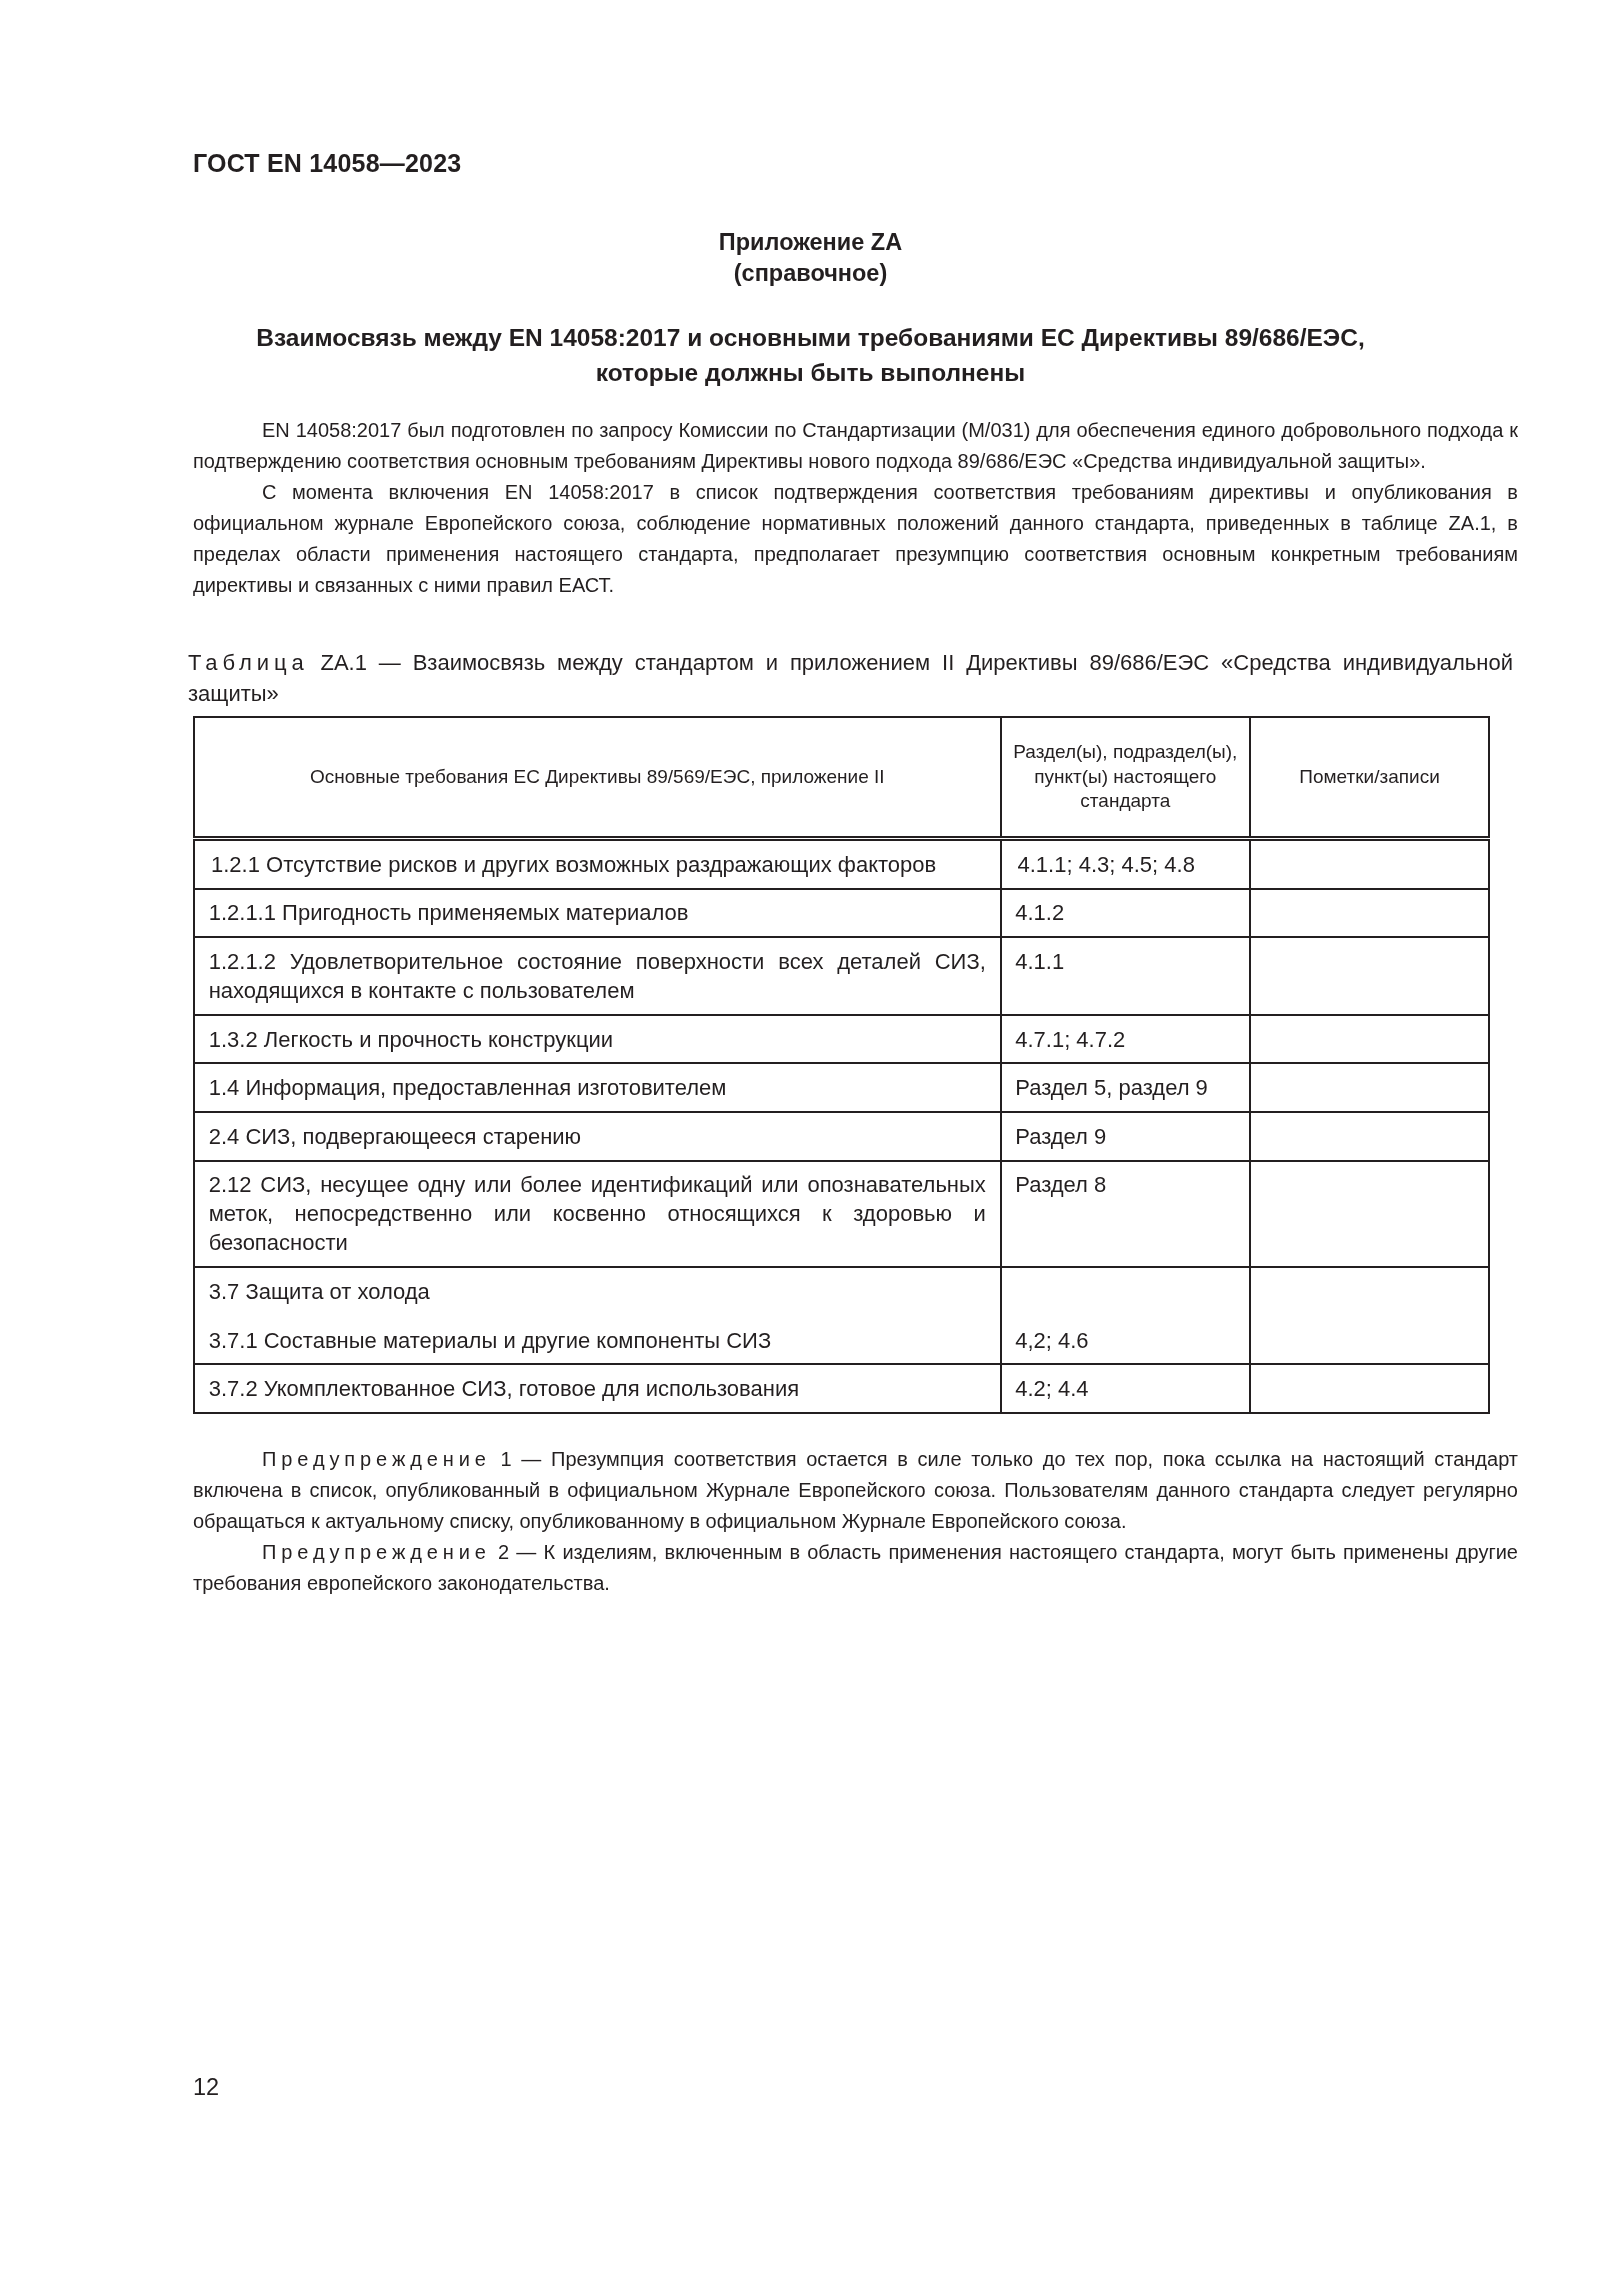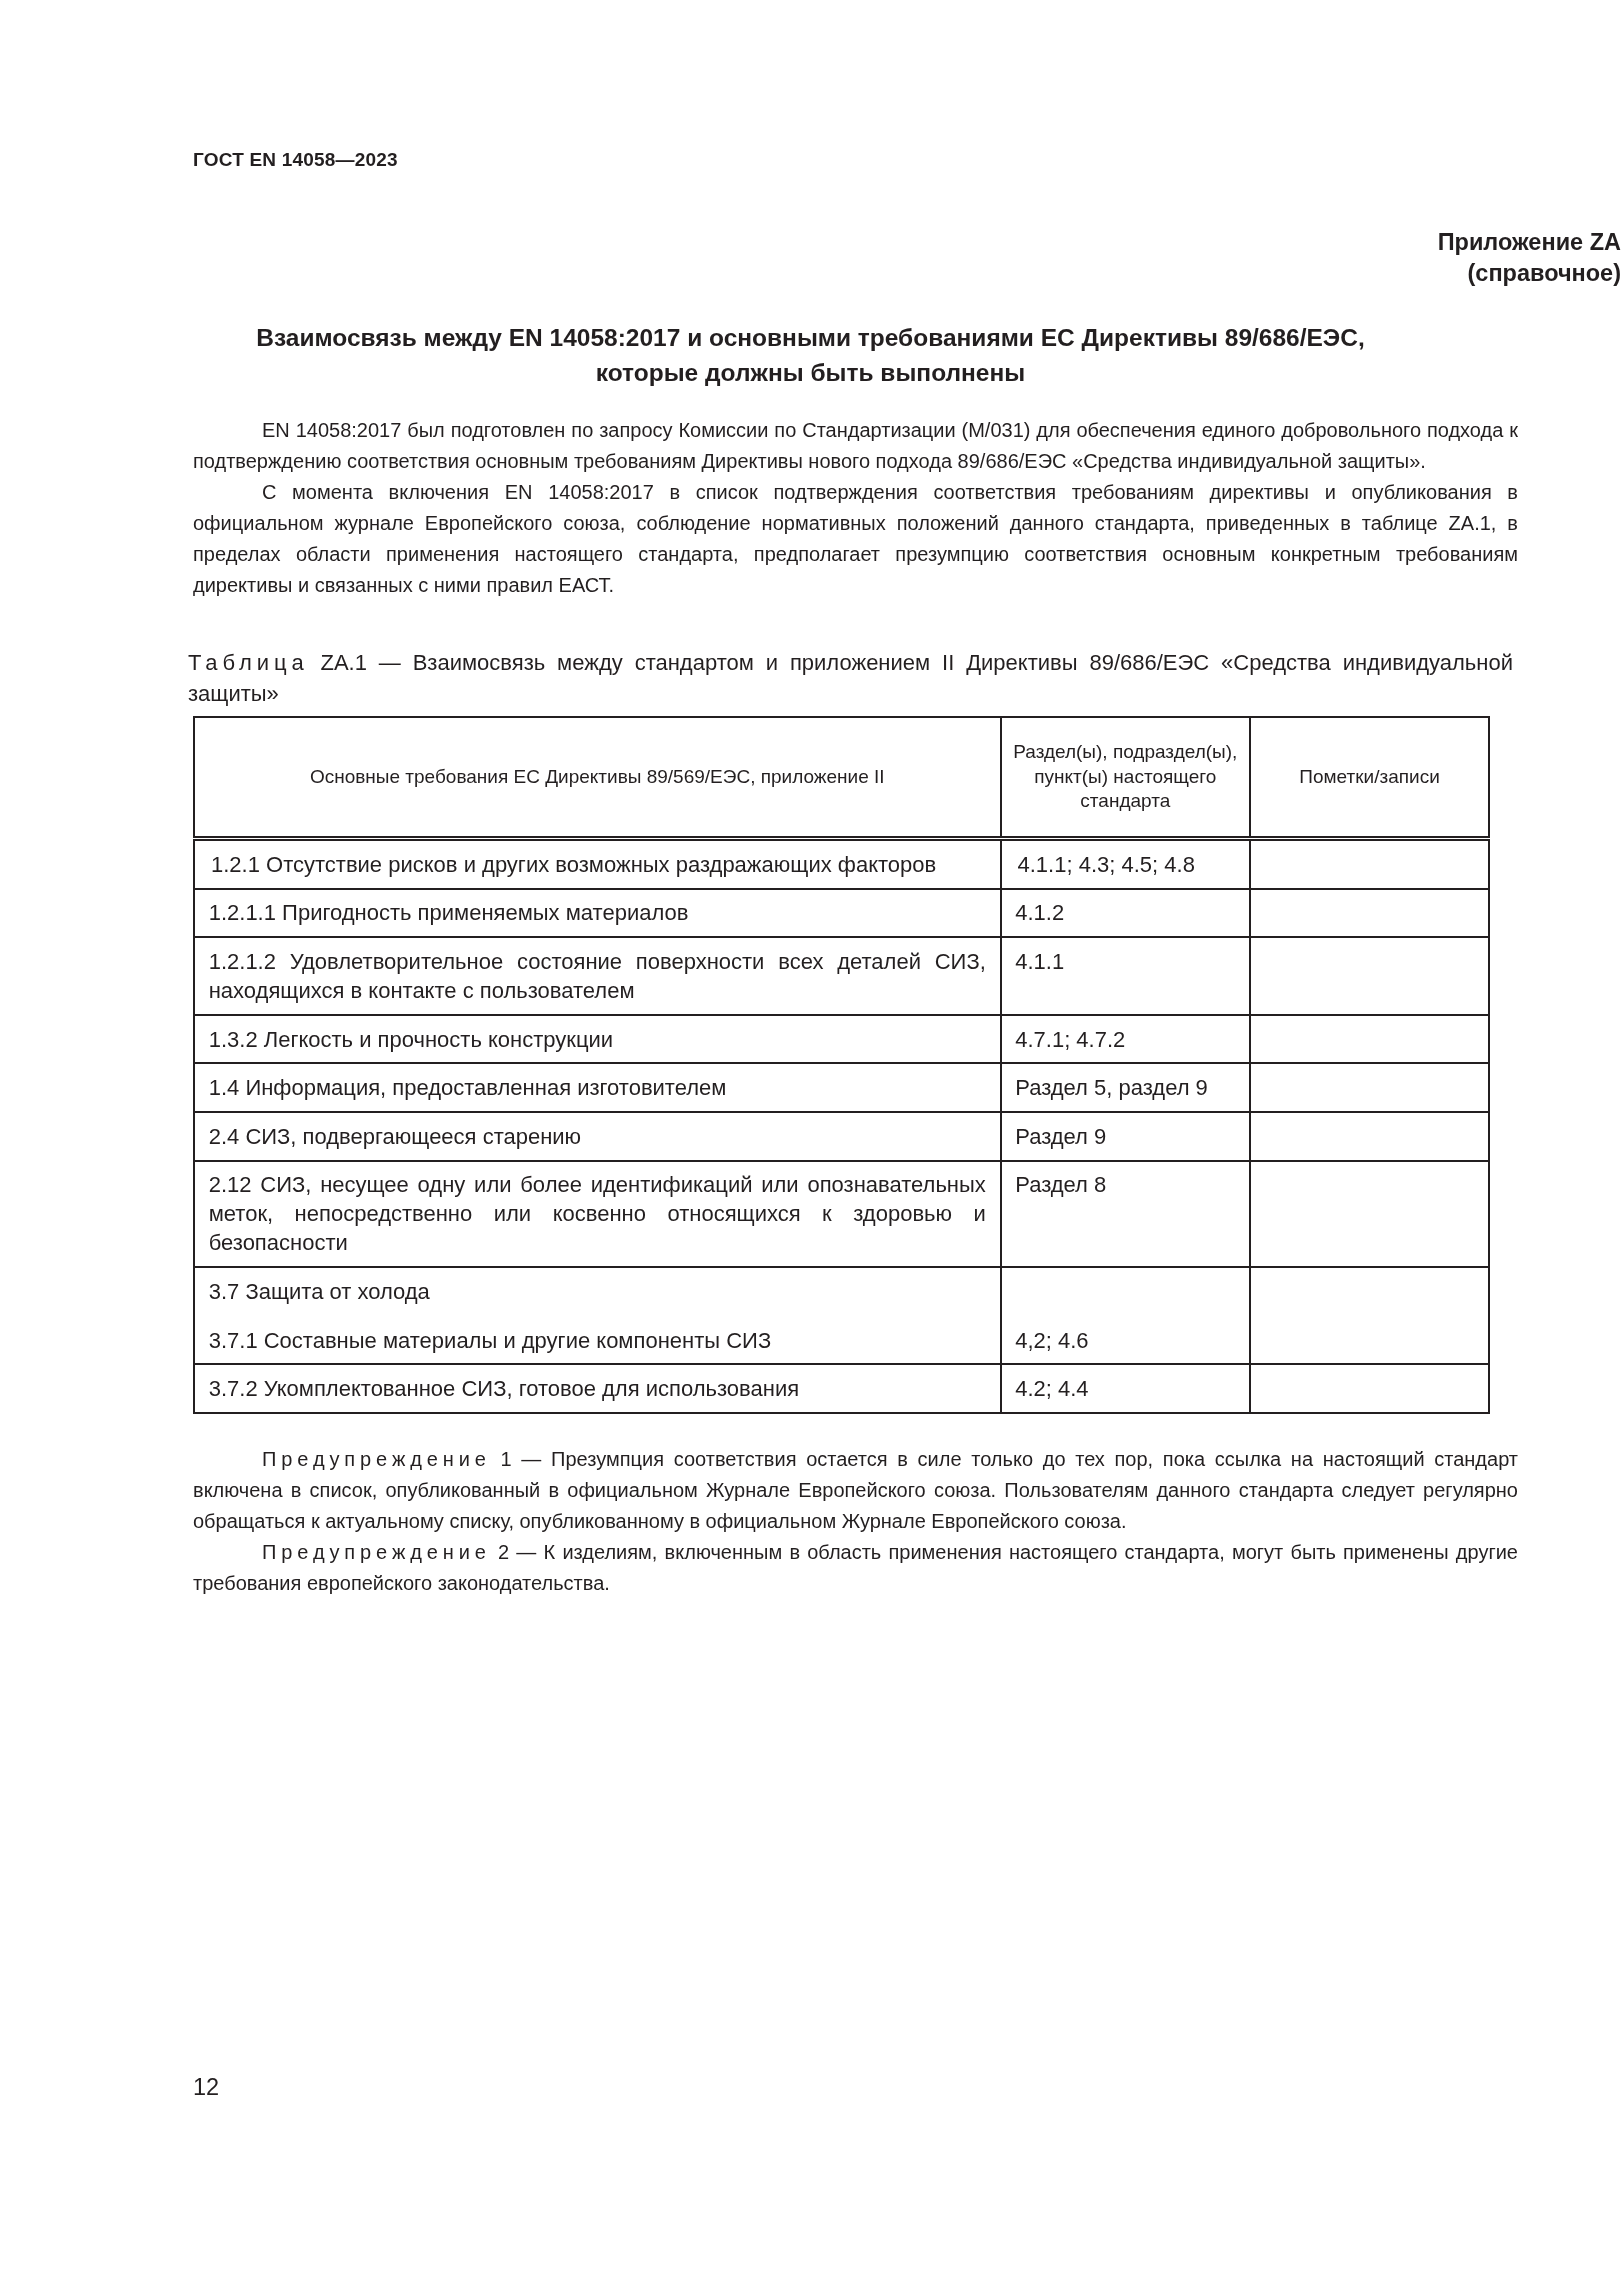--- a/index.html
+++ b/index.html
@@ -12,30 +12,30 @@
       height: 2293px;
       position: relative;
       font-family: "Liberation Sans", "DejaVu Sans", sans-serif;
       color: #231f20;
       overflow: hidden;
     }
     .page-header {
       position: absolute;
       left: 193px;
       top: 149px;
-      font-size: 19px;
+      font-size: 25px;
       font-weight: bold;
       letter-spacing: 0.2px;
     }
     .annex-title {
       position: absolute;
       left: 0;
       width: 1621px;
       top: 227px;
-      text-align: right;
+      text-align: center;
       font-size: 23.5px;
       font-weight: bold;
       line-height: 31px;
     }
     .annex-heading {
       position: absolute;
       left: 0;
       width: 1621px;
       top: 320px;
       text-align: center;

